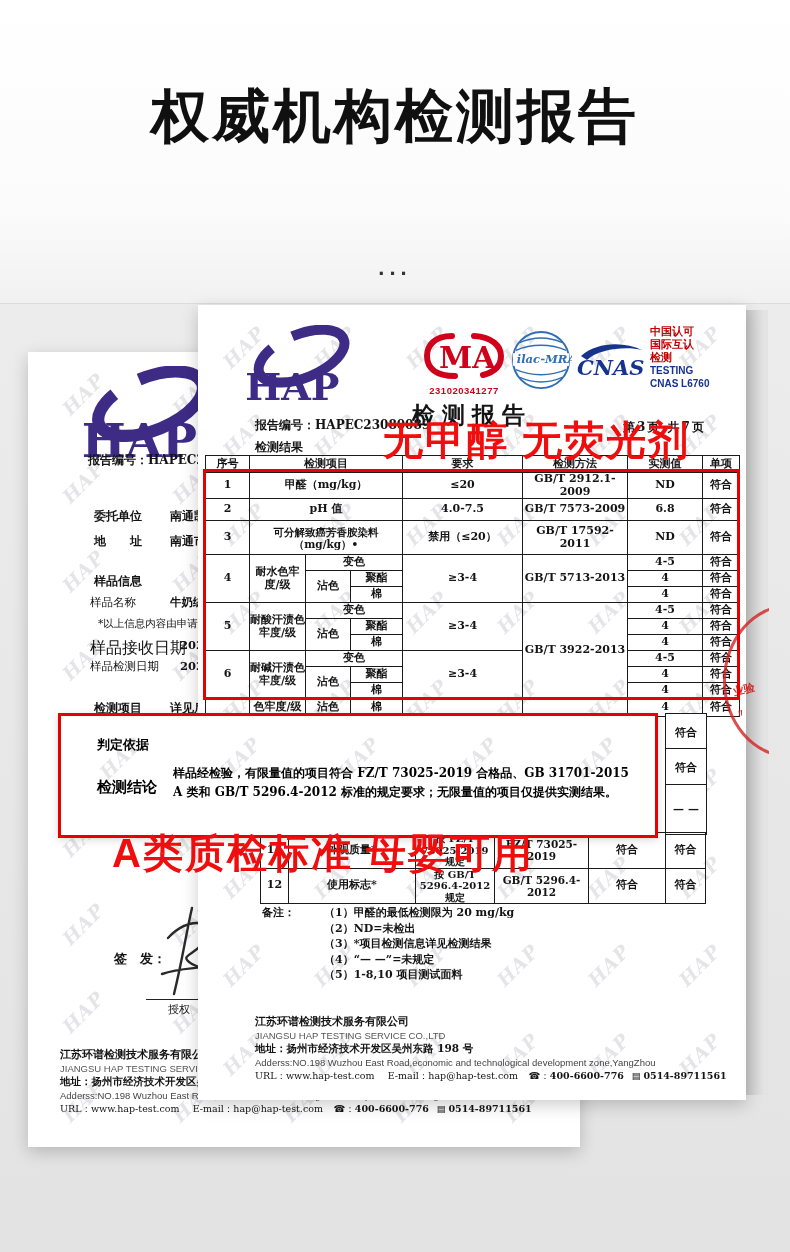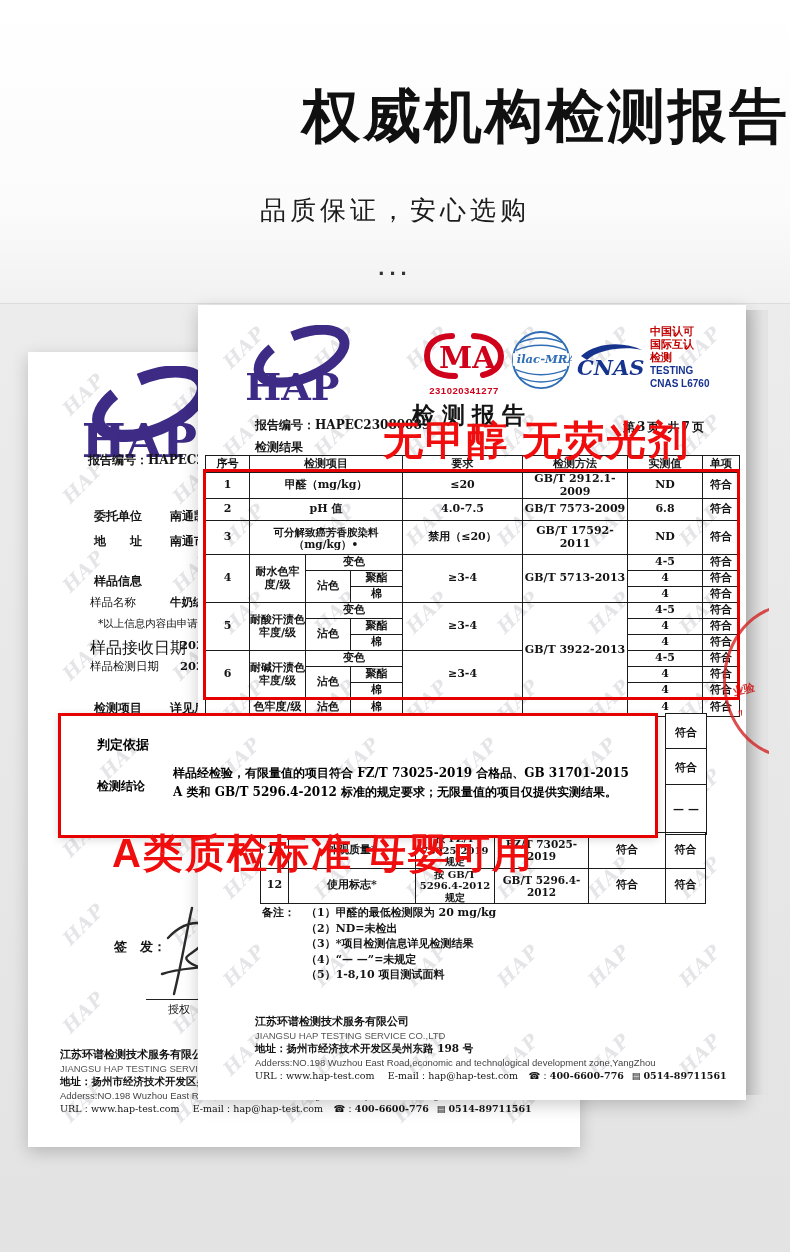--- a/index.html
+++ b/index.html
@@ -3,21 +3,21 @@
 <meta charset="utf-8">
 <style>
   html,body{margin:0;padding:0;}
   body{width:790px;height:1252px;position:relative;overflow:hidden;
        font-family:"Liberation Sans",sans-serif;background:#e8e8e8;}
   .abs{position:absolute;}
   
   .hero{left:0;top:0;width:790px;height:303px;
         background:linear-gradient(180deg,#ffffff 0%,#fbfbfb 70%,#f1f1f1 100%);
         border-bottom:1px solid #dcdcdc;z-index:3;}
-  .hero-title{width:790px;top:78px;text-align:right;font-size:58px;font-weight:800;
+  .hero-title{width:790px;top:78px;text-align:center;font-size:58px;font-weight:800;
         color:#101010;letter-spacing:3px;}
   .hero-sub{width:790px;top:193px;text-align:center;font-size:26px;color:#1c1c1c;letter-spacing:4px;}
   .hero-dots{width:790px;top:255px;text-align:center;font-size:22px;font-weight:800;color:#333;letter-spacing:5px;}
   
   .stage{left:0;top:303px;width:790px;height:949px;
          background:linear-gradient(180deg,#ececec 0%,#e7e7e7 55%,#e3e3e3 100%);z-index:1;}
   .doc{background:#fff;box-shadow:0 5px 16px rgba(0,0,0,.20);}
   .doc-left{left:28px;top:352px;width:552px;height:795px;z-index:5;}
   .doc-right{left:198px;top:305px;width:548px;height:795px;z-index:10;}
   .curl{left:746px;top:310px;width:22px;height:785px;z-index:4;
@@ -62,21 +62,20 @@
   .f-ae{font-size:9.5px;color:#444;font-family:"Liberation Sans",sans-serif;}
   .f-ct{font-size:9.5px;color:#333;font-family:"Liberation Sans",sans-serif;}
   .f-ct b{font-weight:700;}
   .sig-underline{border-bottom:1.5px solid #222;}
 </style>
 </head>
 <body>
 
 <div class="abs hero">
   <div class="abs hero-title">权威机构检测报告</div>
-  <div class="abs hero-sub">品质保证，安心选购</div>
   <div class="abs hero-dots">...</div>
 </div>
 
 <div class="abs stage"></div>
 <div class="abs curl"></div>
 
 <div class="abs doc doc-left">
   <div class="wm wm-5">
       <span>HAP</span>
       <span>HAP</span>
@@ -151,21 +150,21 @@
 
   <div class="abs" style="left:62px;top:286px;font-size:16px;">样品接收日期</div>
   <div class="abs val" style="left:152px;top:286px;font-size:11.5px;">2023-0</div>
 
   <div class="abs" style="left:62px;top:307px;font-size:11.5px;">样品检测日期</div>
   <div class="abs val" style="left:152px;top:307px;font-size:11.5px;">2023-0</div>
 
   <div class="abs lbl" style="left:66px;top:348px;font-size:12px;">检测项目</div>
   <div class="abs val" style="left:142px;top:348px;font-size:12px;">详见后</div>
 
-  <div class="abs lbl" style="left:86px;top:586px;font-size:13px;">签　发：</div>
+  <div class="abs lbl" style="left:86px;top:598px;font-size:13px;">签　发：</div>
   <div class="abs" style="left:120px;top:552px;width:110px;height:96px;">
     <svg width="110" height="96" viewBox="0 0 110 96">
       <path d="M44,4 C38,30 34,58 26,90 M20,34 C40,12 66,16 58,34 C50,52 28,50 44,60 C60,70 72,56 64,44 M14,70 C36,62 58,66 74,58" fill="none" stroke="#2a2a2a" stroke-width="2.4" stroke-linecap="round"></path>
     </svg>
   </div>
   <div class="abs sig-underline" style="left:118px;top:646px;width:92px;height:1px;"></div>
   <div class="abs" style="left:140px;top:650px;font-size:11px;">授权</div>
 
   <div class="abs foot" style="left:32px;top:696px;">
     <div class="f-co">江苏环谱检测技术服务有限公司</div>
@@ -434,21 +433,21 @@
       <td>使用标志*</td>
       <td style="font-size:10px;">按 GB/T 5296.4-2012 规定</td>
       <td style="font-size:10.5px;">GB/T 5296.4-2012</td>
       <td>符合</td>
       <td>符合</td>
     </tr>
   </tbody>
     </table>
 
   <div class="abs lbl" style="left:64px;top:600px;font-size:11px;">备注：</div>
-  <div class="abs" style="left:108px;top:600px;font-size:11px;font-weight:700;line-height:15.5px;">
+  <div class="abs" style="left:126px;top:600px;font-size:11px;font-weight:700;line-height:15.5px;">
     <div>（1）甲醛的最低检测限为 20 mg/kg</div>
     <div>（2）ND=未检出</div>
     <div>（3）*项目检测信息详见检测结果</div>
     <div>（4）“— —”=未规定</div>
     <div>（5）1-8,10 项目测试面料</div>
   </div>
 
   <div class="abs foot" style="left:57px;top:710px;">
     <div class="f-co">江苏环谱检测技术服务有限公司</div>
     <div class="f-en">JIANGSU HAP TESTING SERVICE CO.,LTD</div>
@@ -467,21 +466,21 @@
 
 <div class="abs redbox redbox-fill" style="left:58px;top:713px;width:594px;height:119px;z-index:50;">
   <div class="wm wm-5">
       <span>HAP</span>
       <span>HAP</span>
       <span>HAP</span>
       <span>HAP</span>
       <span>HAP</span>
     </div>
   <div class="abs lbl" style="left:36px;top:20px;font-size:13px;font-family:'DejaVu Serif',serif;">判定依据</div>
-  <div class="abs lbl" style="left:36px;top:62px;font-size:12px;font-family:'DejaVu Serif',serif;">检测结论</div>
+  <div class="abs lbl" style="left:36px;top:62px;font-size:15px;font-family:'DejaVu Serif',serif;">检测结论</div>
   <div class="abs val" style="left:112px;top:48px;width:462px;font-size:12px;line-height:19px;font-family:'DejaVu Serif',serif;">样品经检验，有限量值的项目符合 FZ/T 73025-2019 合格品、GB 31701-2015 A 类和 GB/T 5296.4-2012 标准的规定要求；无限量值的项目仅提供实测结果。</div>
 </div>
 
 <div class="abs ann" style="left:383px;top:413px;">无甲醇  无荧光剂</div>
 <div class="abs ann" style="left:112px;top:826px;">A类质检标准  母婴可用</div>
 
 <div class="abs stampclip">
   <div class="stampring"></div>
   <div class="stamptxt" style="left:10px;top:84px;">业验</div>
   <div class="stamptxt" style="left:12px;top:108px;">〃</div>

